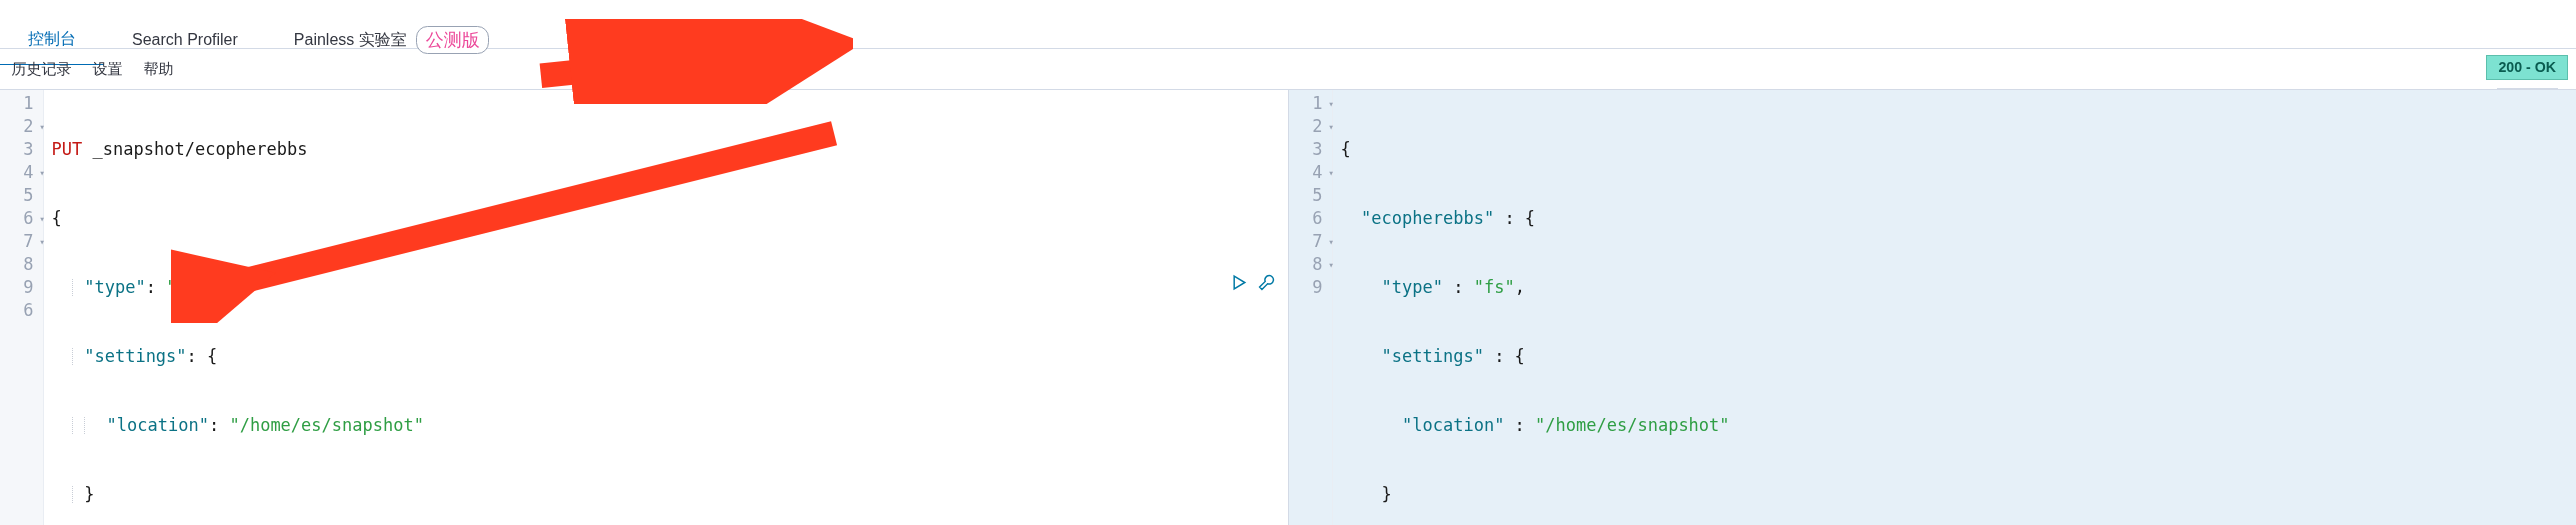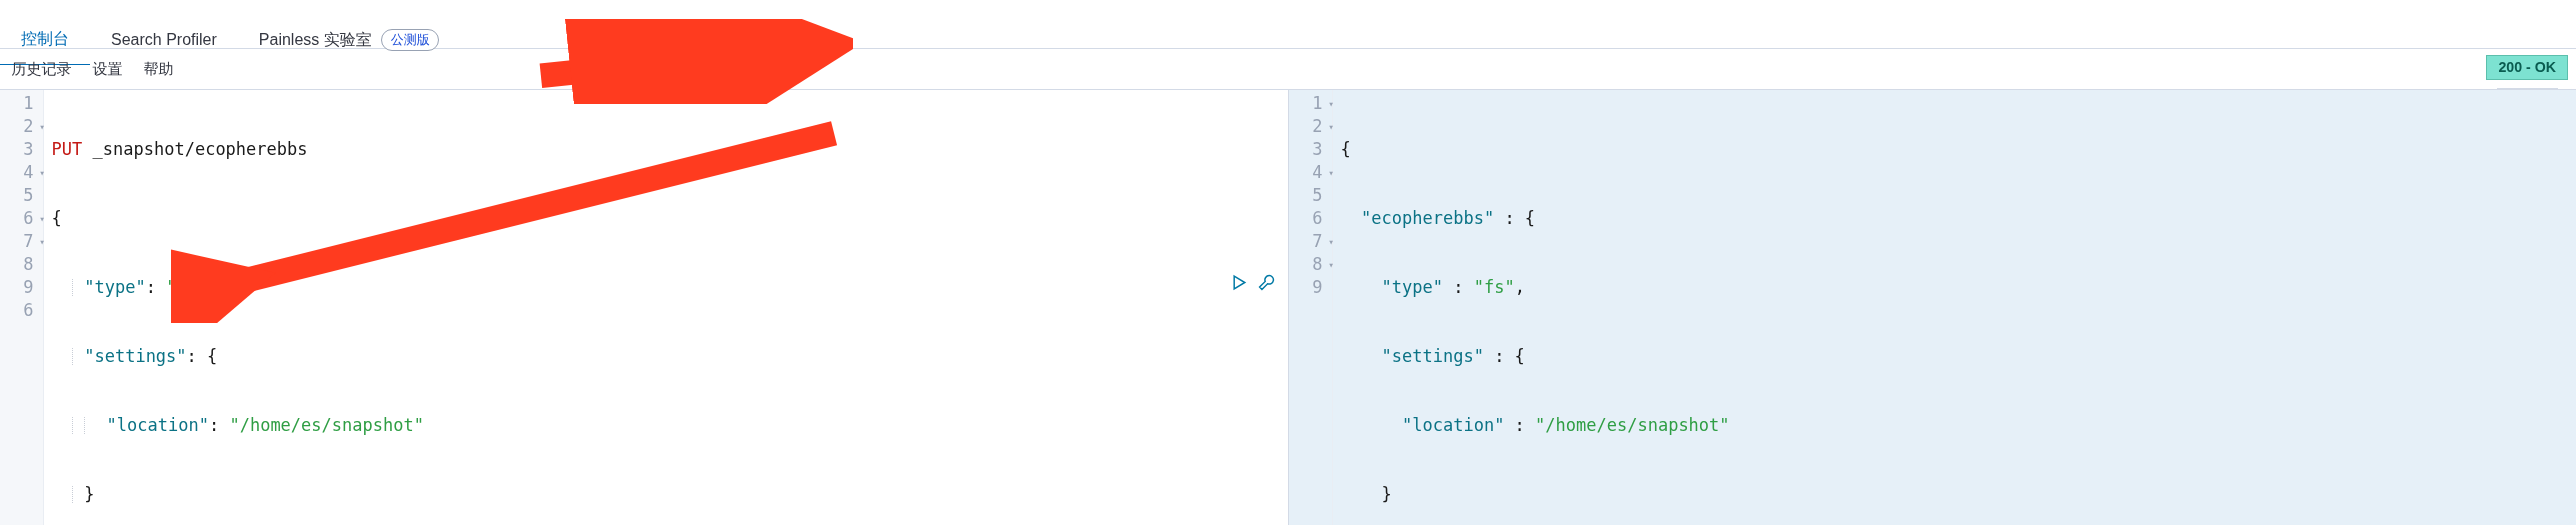--- a/index.html
+++ b/index.html
@@ -13,41 +13,41 @@
   }
   .tabs-bar {
     display: flex;
     align-items: center;
     height: 49px;
     border-bottom: 0.9px solid #d3dae6;
     padding-left: 0;
     background: #fff;
   }
   .tab {
-    padding: 0 21px;
+    padding: 0 28px;
     height: 49px;
     display: flex;
     align-items: center;
     font-size: 16px;
     color: #343741;
     cursor: pointer;
     white-space: nowrap;
     margin-top: 32px;
   }
   .tab.active {
     color: #006bb4;
     border-bottom: 1.9px solid #006bb4;
   }
   .tab .badge {
     margin-left: 9.5px;
     border: 0.9px solid #98a2b3;
     border-radius: 11.4px;
     padding: 0.9px 8.5px;
-    font-size: 13px;
-    color: #1d4ed8;
+    font-size: 18px;
+    color: #ec4899;
     background: #fff;
   }
   .subbar {
     display: flex;
     align-items: center;
     height: 40px;
     padding-left: 1.9px;
     font-size: 15px;
     color: #343741;
     gap: 2px;

